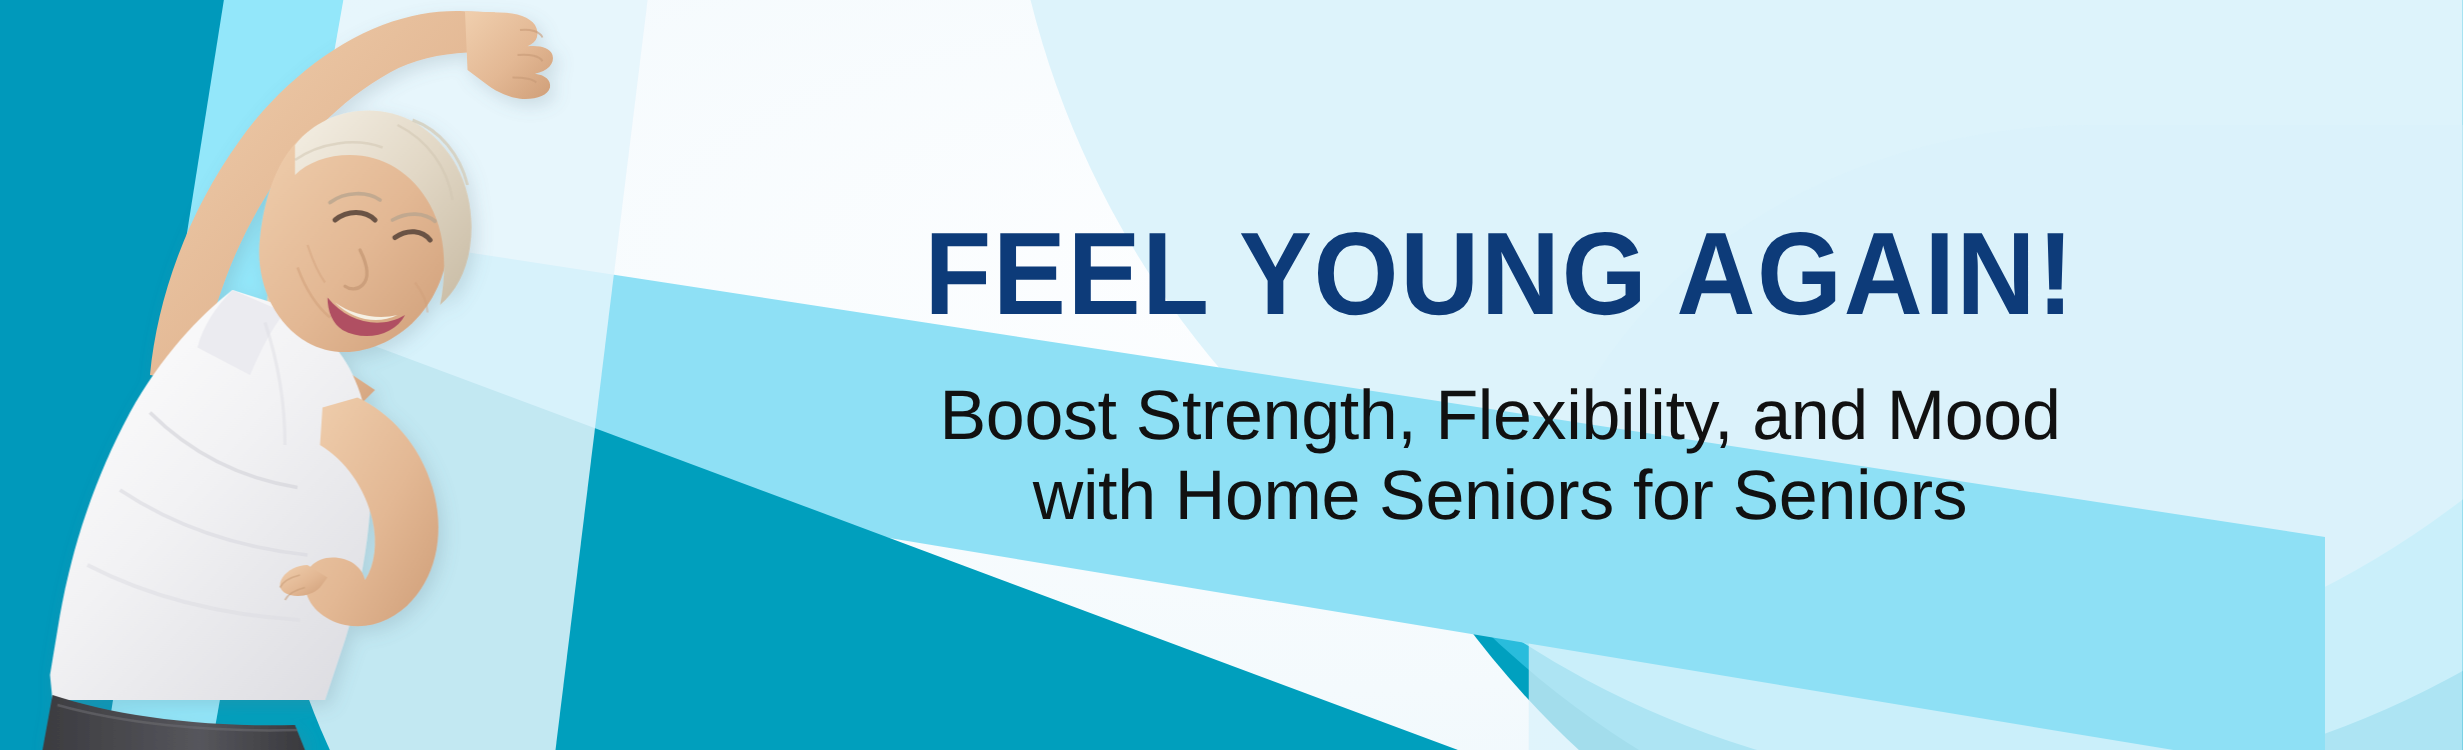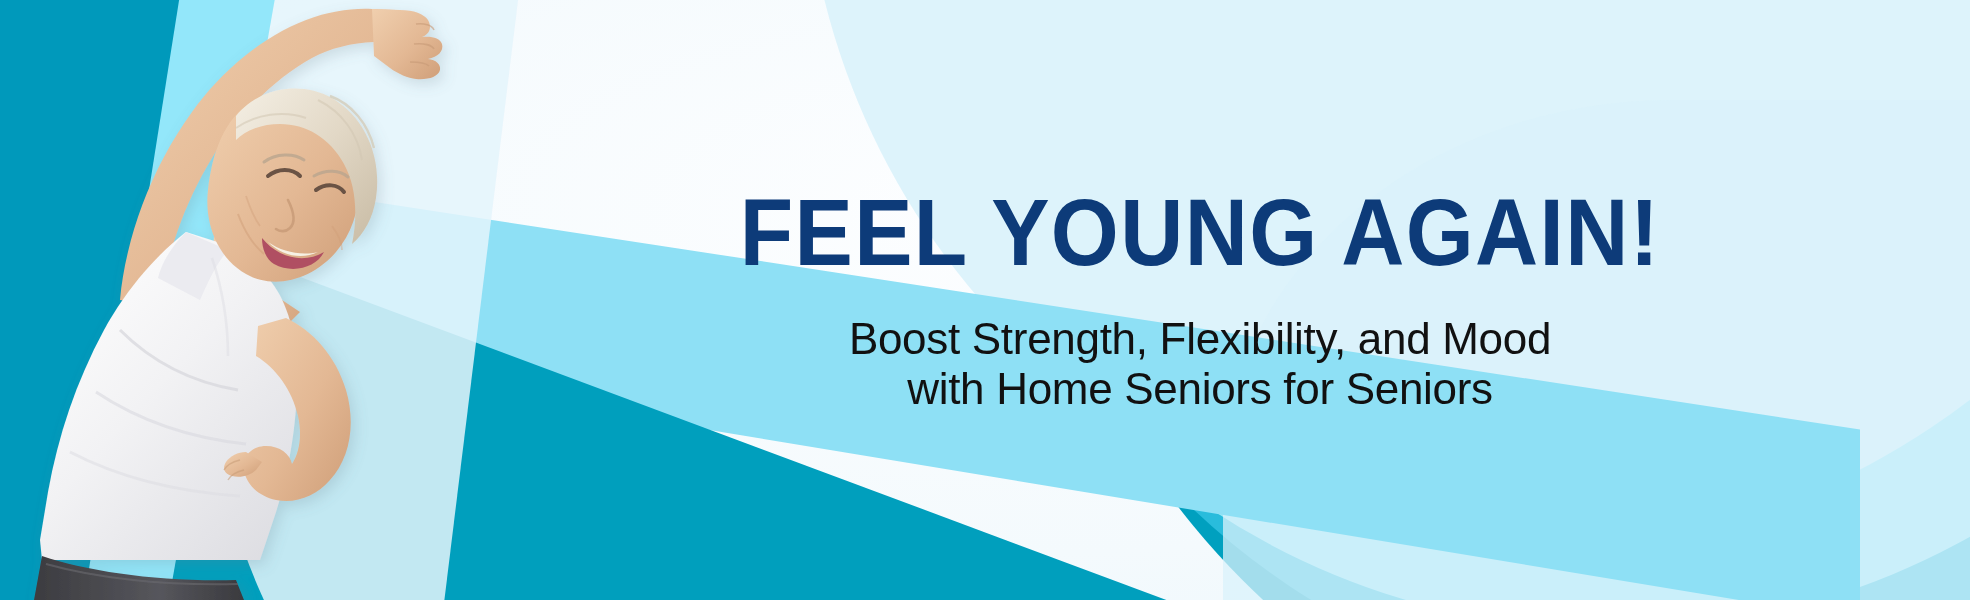--- a/index.html
+++ b/index.html
@@ -95,21 +95,21 @@
     line-height:1.0;
     letter-spacing:1.5px;
     margin:0 0 6px 0;
     transform:scaleX(.93);
     white-space:nowrap;
     font-family:"Liberation Sans", sans-serif;
   }
   #sub{
     color:#111111;
     font-weight:400;
-    font-size:44px;
+    font-size:56px;
     line-height:1.14;
     margin:28px 0 0 0;
     letter-spacing:-0.3px;
     font-family:"Liberation Sans", sans-serif;
   }
   #sub .l{display:block;white-space:nowrap;}
 </style>
 </head>
 <body>
 

